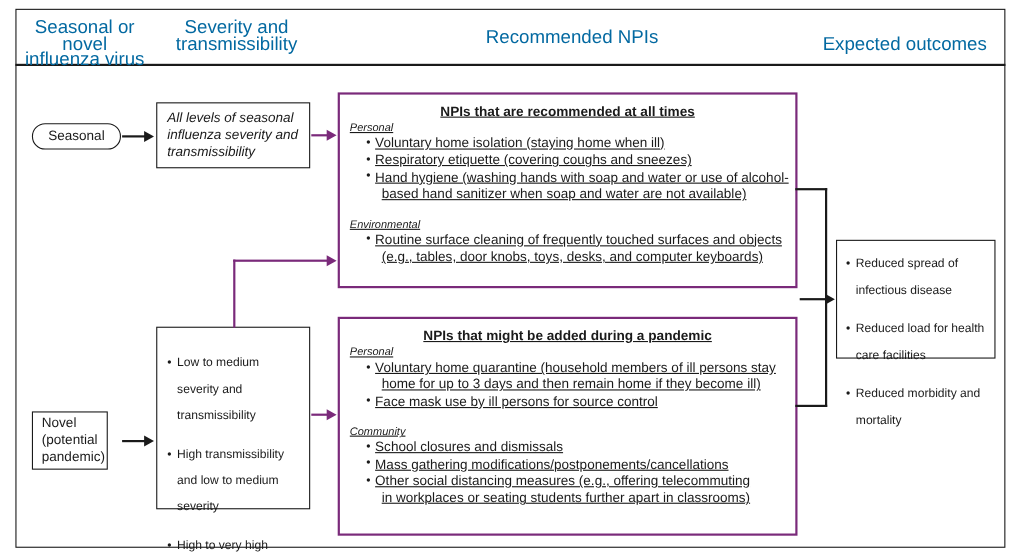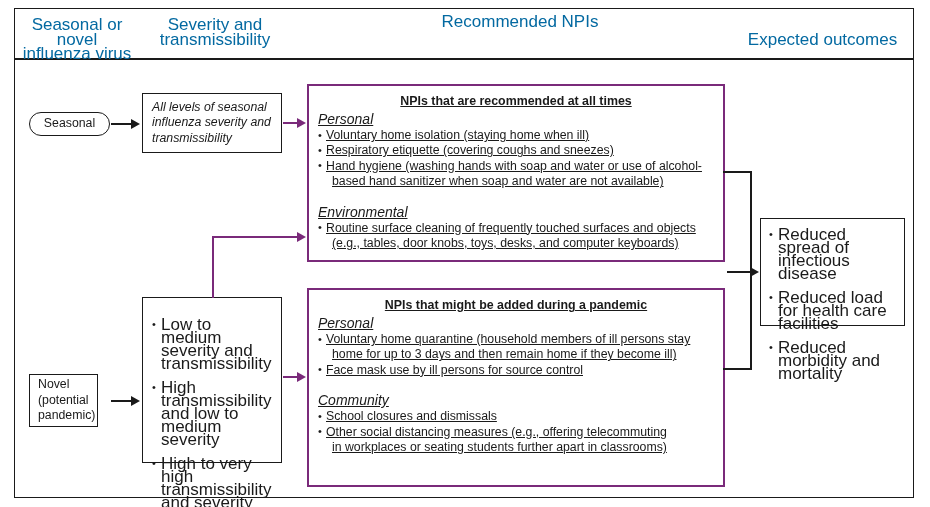--- a/index.html
+++ b/index.html
@@ -7,51 +7,51 @@
   #stage{position:relative;width:930px;height:507px;overflow:hidden;background:#fff;}
 
   
   .frame{position:absolute;left:14px;top:8px;width:900px;height:490px;border:1.6px solid #1a1a1a;box-sizing:border-box;}
   .header-rule{position:absolute;left:14px;top:58px;width:900px;height:1.6px;background:#1a1a1a;}
 
   
   .col-head{position:absolute;font-size:17px;line-height:14.5px;color:#0369a1;text-align:center;}
   #head-virus{left:12px;top:18px;width:130px;}
   #head-sev{left:150px;top:18px;width:130px;}
-  #head-npi{left:330px;top:15px;width:380px;}
+  #head-npi{left:330px;top:27px;width:380px;}
   #head-out{left:740px;top:33px;width:165px;}
 
   
   .box{position:absolute;box-sizing:border-box;background:#fff;border:1.7px solid #1a1a1a;}
   .box .txt{font-size:12.3px;line-height:15.4px;color:#1a1a1a;}
 
   #box-seasonal{left:29px;top:112px;width:81px;height:24px;display:flex;align-items:center;justify-content:center;border-radius:12px;}
   #box-novel{left:29px;top:374px;width:69px;height:53px;display:flex;align-items:center;padding-left:8px;}
   #box-novel .txt{text-align:left;}
 
   #box-all-levels{left:142px;top:93px;width:140px;height:60px;display:flex;align-items:center;padding:0 9px;font-style:italic;}
 
   #box-severity{left:142px;top:297px;width:140px;height:166px;padding:20px 8px 0 9px;}
   #box-outcomes{left:760px;top:218px;width:145px;height:108px;padding:9px 8px 0 8px;}
 
   
   ul.blist{list-style:none;margin:0;padding:0;}
-  ul.blist li{position:relative;padding-left:9px;font-size:17px;line-height:13px;margin-bottom:11px;}
+  ul.blist li{position:relative;padding-left:9px;font-size:11px;line-height:24px;margin-bottom:11px;}
   ul.blist li:last-child{margin-bottom:0;}
   ul.blist li:before{content:"\2022";position:absolute;left:0;top:-0.5px;font-size:11px;}
 
   
   .pbox{position:absolute;box-sizing:border-box;background:#fff;border:2px solid #7a2a7a;text-decoration:underline;}
   #pbox-top{left:307px;top:84px;width:418px;height:178px;}
   #pbox-bottom{left:307px;top:288px;width:418px;height:199px;}
   .pbox .ptitle{font-size:12.4px;font-weight:bold;text-align:center;margin:8px 0 3px;}
-  .pbox .sect{font-size:14px;font-style:italic;margin:0 0 1px 9px;}
+  .pbox .sect{font-size:10px;font-style:italic;margin:0 0 1px 9px;}
   .pbox .sect.spaced{margin-top:14px;}
   .pbox ul{list-style:none;margin:0 0 0 9px;padding:0;}
-  .pbox ul li{position:relative;padding-left:8px;font-size:12.3px;line-height:15.4px;}
+  .pbox ul li{position:relative;padding-left:8px;font-size:12.3px;line-height:15.4px;margin-left:15px;}
   .pbox ul li:before{content:"\2022";position:absolute;left:0;top:-0.5px;font-size:11px;}
   .pbox ul li .cont{display:block;padding-left:6px;}
 
   
   .ln{position:absolute;}
   .hblk{background:#1a1a1a;height:1.8px;}
   .vblk{background:#1a1a1a;width:1.8px;}
   .hpur{background:#7a2a7a;height:1.8px;}
   .vpur{background:#7a2a7a;width:1.8px;}
   .arrow{position:absolute;width:0;height:0;border-top:5px solid transparent;border-bottom:5px solid transparent;}
@@ -118,20 +118,21 @@
 
     <div class="sect">Personal</div>
     <ul>
       <li><span>Voluntary home quarantine (household members of ill persons stay</span><span class="cont">home for up to 3 days and then remain home if they become ill)</span></li>
       <li><span>Face mask use by ill persons for source control</span></li>
     </ul>
 
     <div class="sect spaced">Community</div>
     <ul>
       <li><span>School closures and dismissals</span></li>
+      <li><span>Mass gathering modifications/postponements/cancellations</span></li>
       <li><span>Other social distancing measures (e.g., offering telecommuting</span><span class="cont">in workplaces or seating students further apart in classrooms)</span></li>
     </ul>
   </div>
 
   <div class="box" id="box-outcomes">
     <ul class="blist">
       <li>Reduced spread of infectious disease</li>
       <li>Reduced load for health care facilities</li>
       <li>Reduced morbidity and mortality</li>
     </ul>

